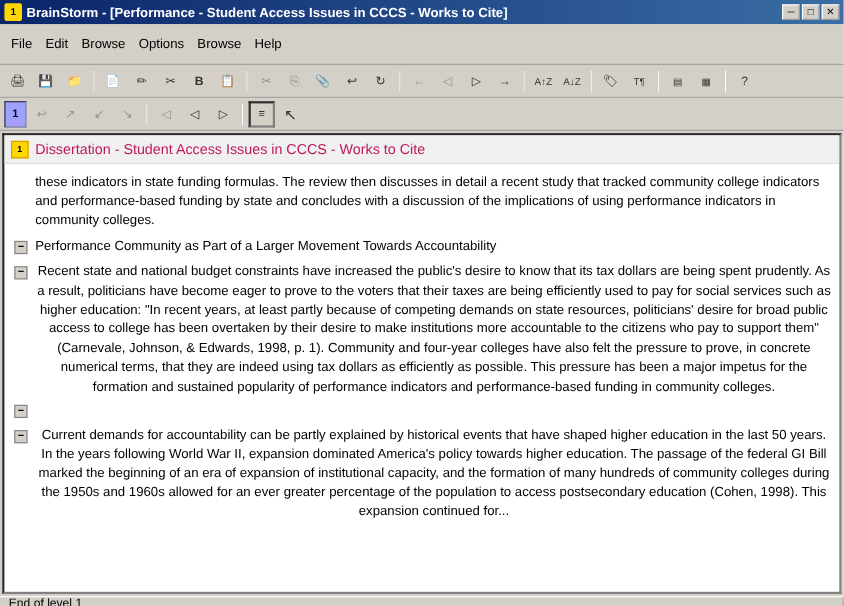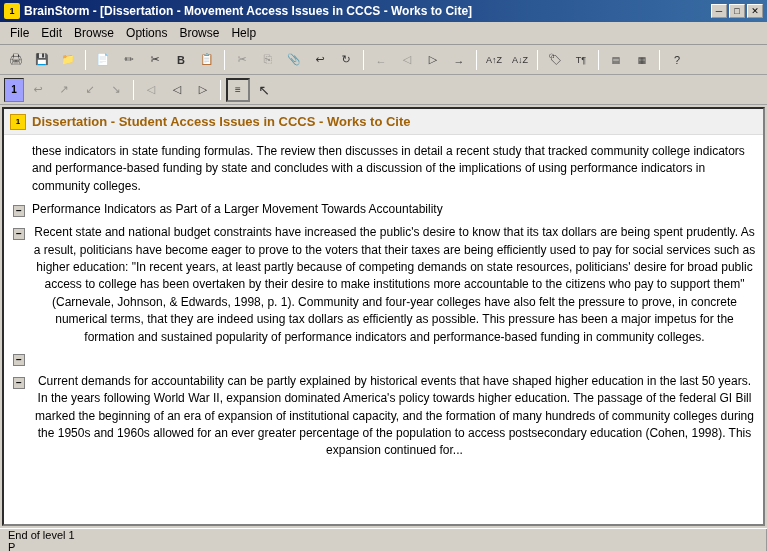--- a/index.html
+++ b/index.html
@@ -56,21 +56,21 @@
       align-items: center;
       justify-content: center;
       font-size: 9px;
       cursor: pointer;
       color: #000;
     }
 
     
     .menu-bar {
       background: #d4d0c8;
-      height: 23px;
+      height: 37px;
       display: flex;
       align-items: center;
       padding: 0 4px;
       border-bottom: 1px solid #999;
       font-size: 12px;
     }
     .menu-item {
       padding: 2px 6px;
       cursor: pointer;
     }
@@ -144,22 +144,22 @@
       display: flex;
       align-items: center;
       justify-content: center;
       font-size: 8px;
       color: #000;
       font-weight: bold;
       flex-shrink: 0;
     }
     .doc-title {
       font-size: 13px;
-      font-weight: bold;
-      color: #a16207;
+      font-weight: normal;
+      color: #be185d;
     }
 
     
     .content-scroll {
       flex: 1;
       overflow-y: scroll;
       overflow-x: hidden;
       padding: 4px 0;
     }
 
@@ -245,21 +245,21 @@
     }
   </style>
 </head>
 <body>
 
 <div class="title-bar">
   <div class="title-bar-left">
     <div class="title-bar-icon">
       <span>1</span>
     </div>
-    <span>BrainStorm - [Dissertation - Movement Access Issues in CCCS - Works to Cite]</span>
+    <span>BrainStorm - [Performance - Student Access Issues in CCCS - Works to Cite]</span>
   </div>
   <div class="title-bar-controls">
     <div class="title-btn">─</div>
     <div class="title-btn">□</div>
     <div class="title-btn">✕</div>
   </div>
 </div>
 
 <div class="menu-bar">
   <span class="menu-item">File</span>
@@ -331,21 +331,21 @@
   <div class="content-scroll">
 
     <div class="intro-text">
       <span>these indicators in state funding formulas. The review then discusses in detail a recent study that tracked community college indicators and performance-based funding by state and concludes with a discussion of the implications of using performance indicators in community colleges.</span>
     </div>
 
     <div class="content-row">
       <div class="row-icon">
         <div class="minus-icon">−</div>
       </div>
-      <span class="row-text-heading">Performance Indicators as Part of a Larger Movement Towards Accountability</span>
+      <span class="row-text-heading">Performance Community as Part of a Larger Movement Towards Accountability</span>
     </div>
 
     <div class="content-row" style="align-items:flex-start">
       <div class="row-icon">
         <div class="minus-icon">−</div>
       </div>
       <span class="row-text">Recent state and national budget constraints have increased the public's desire to know that its tax dollars are being spent prudently. As a result, politicians have become eager to prove to the voters that their taxes are being efficiently used to pay for social services such as higher education: "In recent years, at least partly because of competing demands on state resources, politicians' desire for broad public access to college has been overtaken by their desire to make institutions more accountable to the citizens who pay to support them" (Carnevale, Johnson, &amp; Edwards, 1998, p. 1). Community and four-year colleges have also felt the pressure to prove, in concrete numerical terms, that they are indeed using tax dollars as efficiently as possible. This pressure has been a major impetus for the formation and sustained popularity of performance indicators and performance-based funding in community colleges.</span>
     </div>
 
     <div class="content-row">

